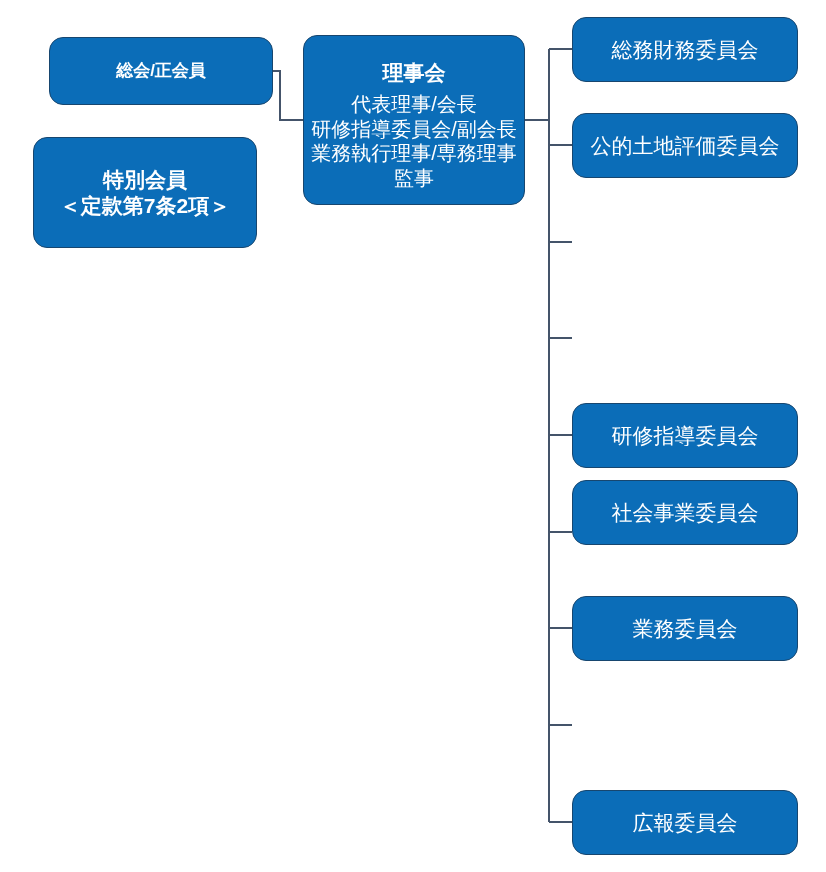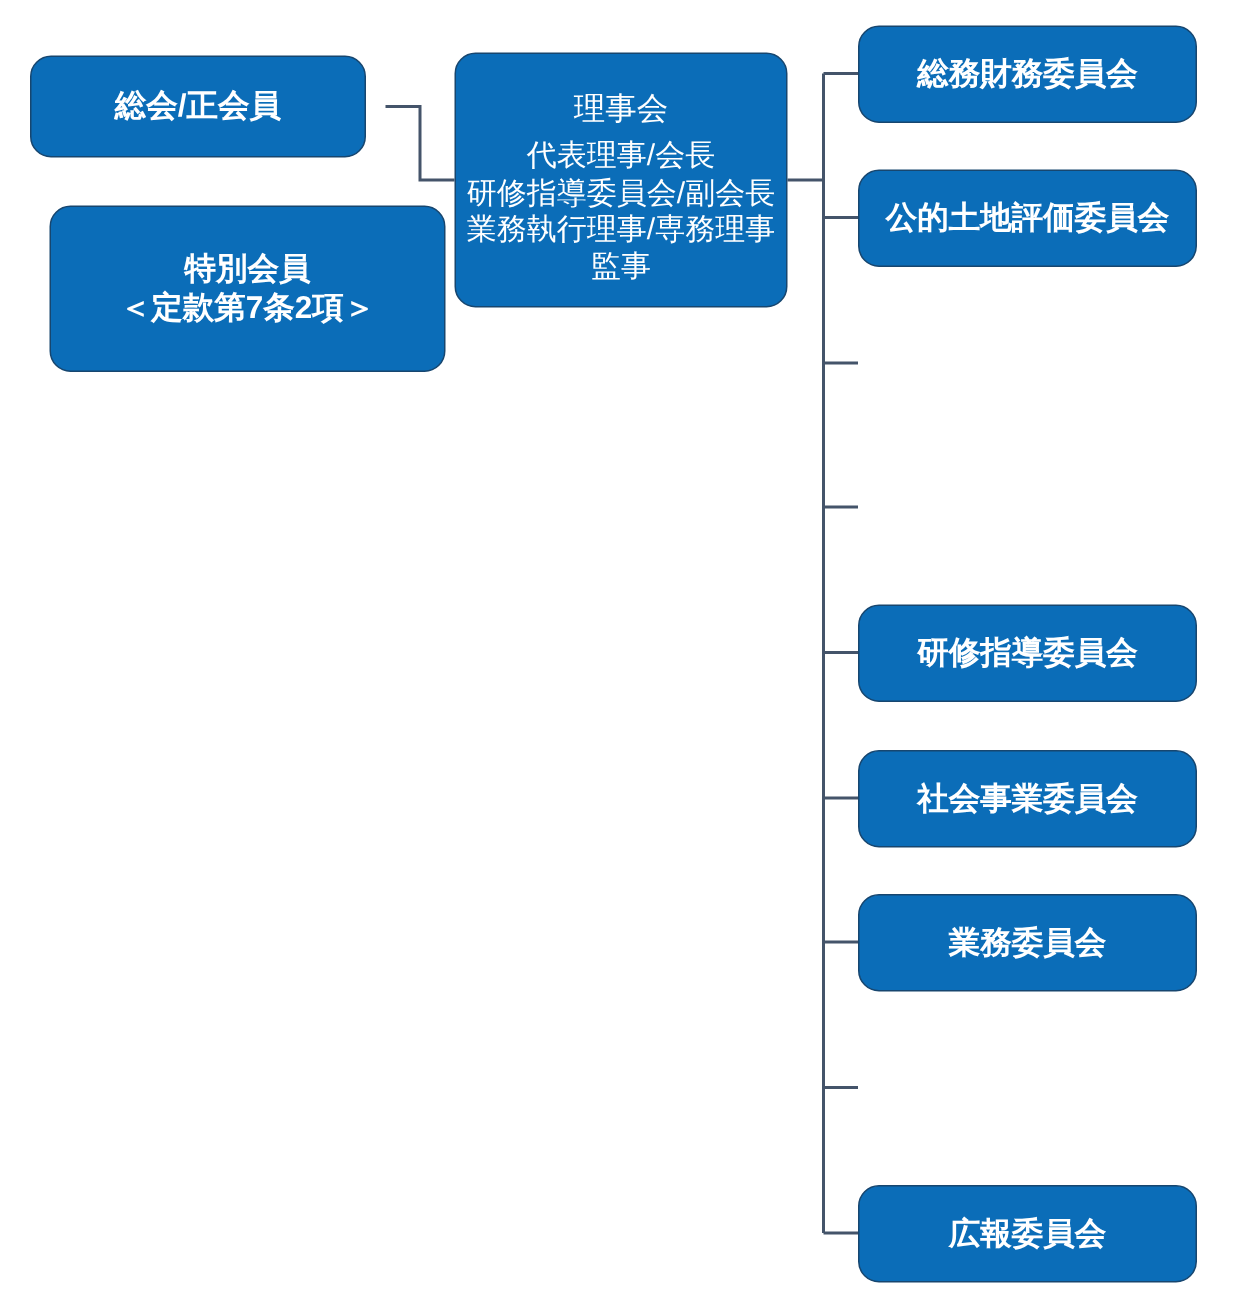--- a/index.html
+++ b/index.html
@@ -11,26 +11,26 @@
   svg.connectors path { stroke:var(--connector,#44546a); stroke-width:2; fill:none; }
   .box {
     position:absolute; box-sizing:border-box;
     background:var(--box-fill,#0b6db8);
     border:1.5px solid var(--box-border,#17466f);
     border-radius:14px;
     color:var(--text-color,#ffffff);
     display:flex; align-items:center; justify-content:center;
     text-align:center; line-height:1.2;
   }
-  #node-assembly { left:20px; top:37px; width:224px; height:68px; font-size:21px; font-weight:bold; }
-  #node-special  { left:33px; top:137px; width:264px; height:111px; flex-direction:column; font-size:21px; font-weight:bold; }
+  #node-assembly { left:49px; top:37px; width:224px; height:68px; font-size:17px; font-weight:bold; }
+  #node-special  { left:33px; top:137px; width:224px; height:111px; flex-direction:column; font-size:21px; font-weight:bold; }
   #node-board    { left:303px; top:35px; width:222px; height:170px; flex-direction:column; justify-content:flex-start; padding-top:24px; }
-  #node-board .board-title  { font-size:21px; font-weight:normal; line-height:25px; margin-bottom:7px;text-align:center; }
+  #node-board .board-title  { font-size:21px; font-weight:bold; line-height:25px; margin-bottom:7px;text-align:center; }
   #node-board .board-member { font-size:20px; line-height:24.5px; font-weight:normal; }
-  .committee { left:572px; width:226px; height:65px; font-size:21px; font-weight:bold; }
+  .committee { left:572px; width:226px; height:65px; font-size:21px; font-weight:normal; }
 </style>
 </head>
 <body>
 
 <div class="canvas" style="--box-fill: #0b6db8; --box-border: #17466f; --connector: #44546a; --text-color: #ffffff;">
 
   <svg class="connectors" viewBox="0 0 826 872" xmlns="http://www.w3.org/2000/svg">
     <path d="M257 71 H280 V120 H303"></path>
     <path d="M525 120 H549"></path>
     <path d="M549 49 V822"></path>
@@ -56,21 +56,21 @@
 
   <div class="box committee" style="top:17px">
       <span>総務財務委員会</span>
     </div>
   <div class="box committee" style="top:113px">
       <span>公的土地評価委員会</span>
     </div>
   <div class="box committee" style="top:403px">
       <span>研修指導委員会</span>
     </div>
-  <div class="box committee" style="top:500px">
+  <div class="box committee" style="top:480px">
       <span>社会事業委員会</span>
     </div>
   <div class="box committee" style="top:596px">
       <span>業務委員会</span>
     </div>
   <div class="box committee" style="top:790px">
       <span>広報委員会</span>
     </div>
 
 </div>

